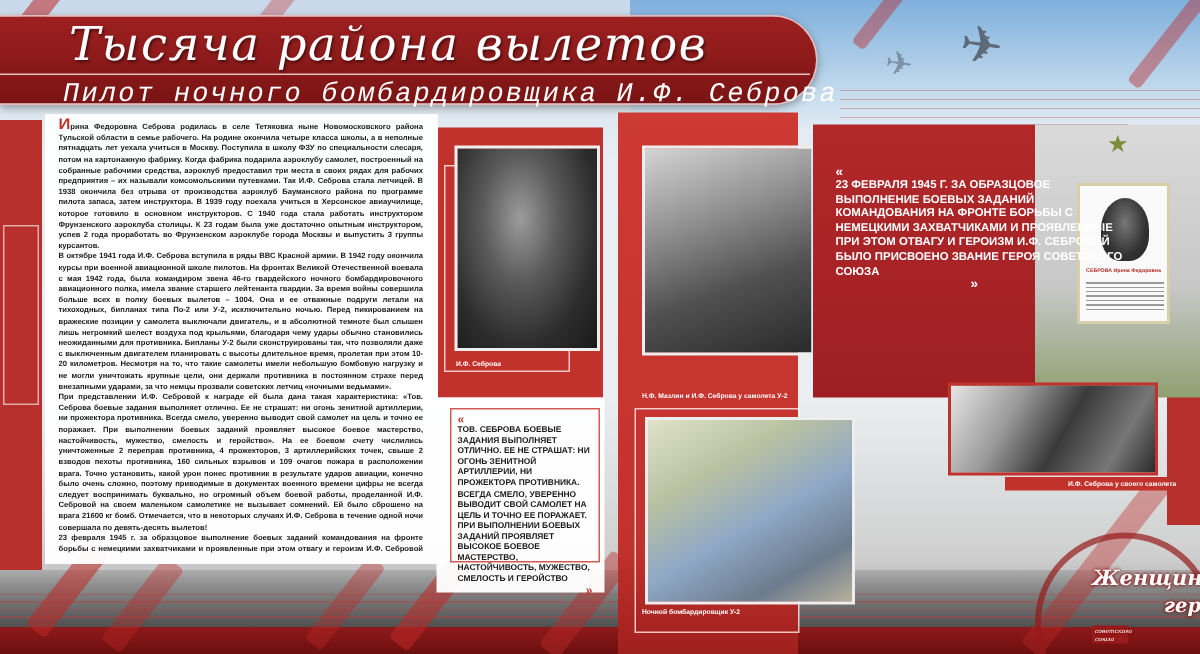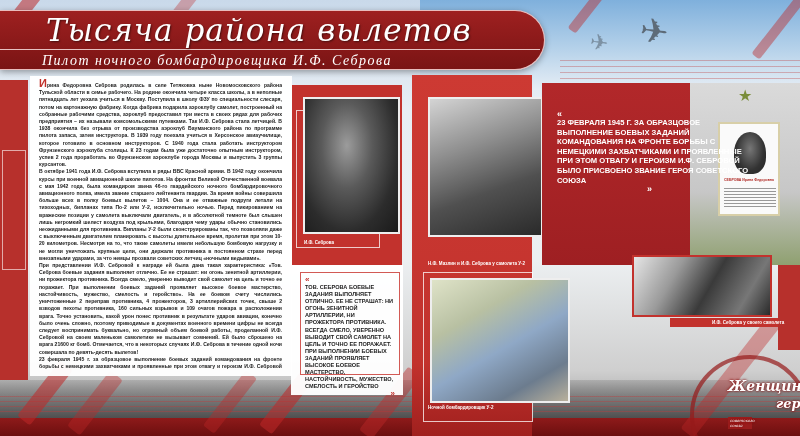--- a/index.html
+++ b/index.html
@@ -36,22 +36,22 @@
     border: 1px solid #e8bcbc; border-left: none;
     box-shadow: 0 2px 6px rgba(0,0,0,.35);
   }
   .banner-divider { left: 0; top: 49px; width: 540px; height: 1px; background: #e7c0c0; }
   .banner-title {
     left: 46px; top: 12px; font-family: "DejaVu Serif", serif; font-style: italic;
     font-size: 31px; color: #fff; letter-spacing: 1px; white-space: nowrap;
     text-shadow: 1px 1px 2px rgba(0,0,0,.5);
   }
   .banner-sub {
-    left: 42px; top: 53px; font-family: Liberation Serif, serif; font-style: italic;
-    font-size: 14px; color: #fff; letter-spacing: 1.5px; white-space: nowrap;
+    left: 42px; top: 53px; font-family: Liberation Mono, monospace; font-style: italic;
+    font-size: 18px; color: #fff; letter-spacing: 1.5px; white-space: nowrap;
   }
 
   
   .bio-panel {
     left: 30px; top: 76px; width: 262px; height: 300px;
     background: rgba(255,255,255,.96);
   }
   .bio {
     left: 39px; top: 79px; width: 243px; height: 290px;
     font-size: 5.1px; line-height: 7.2px; font-weight: bold; color: #1a1a1a;

